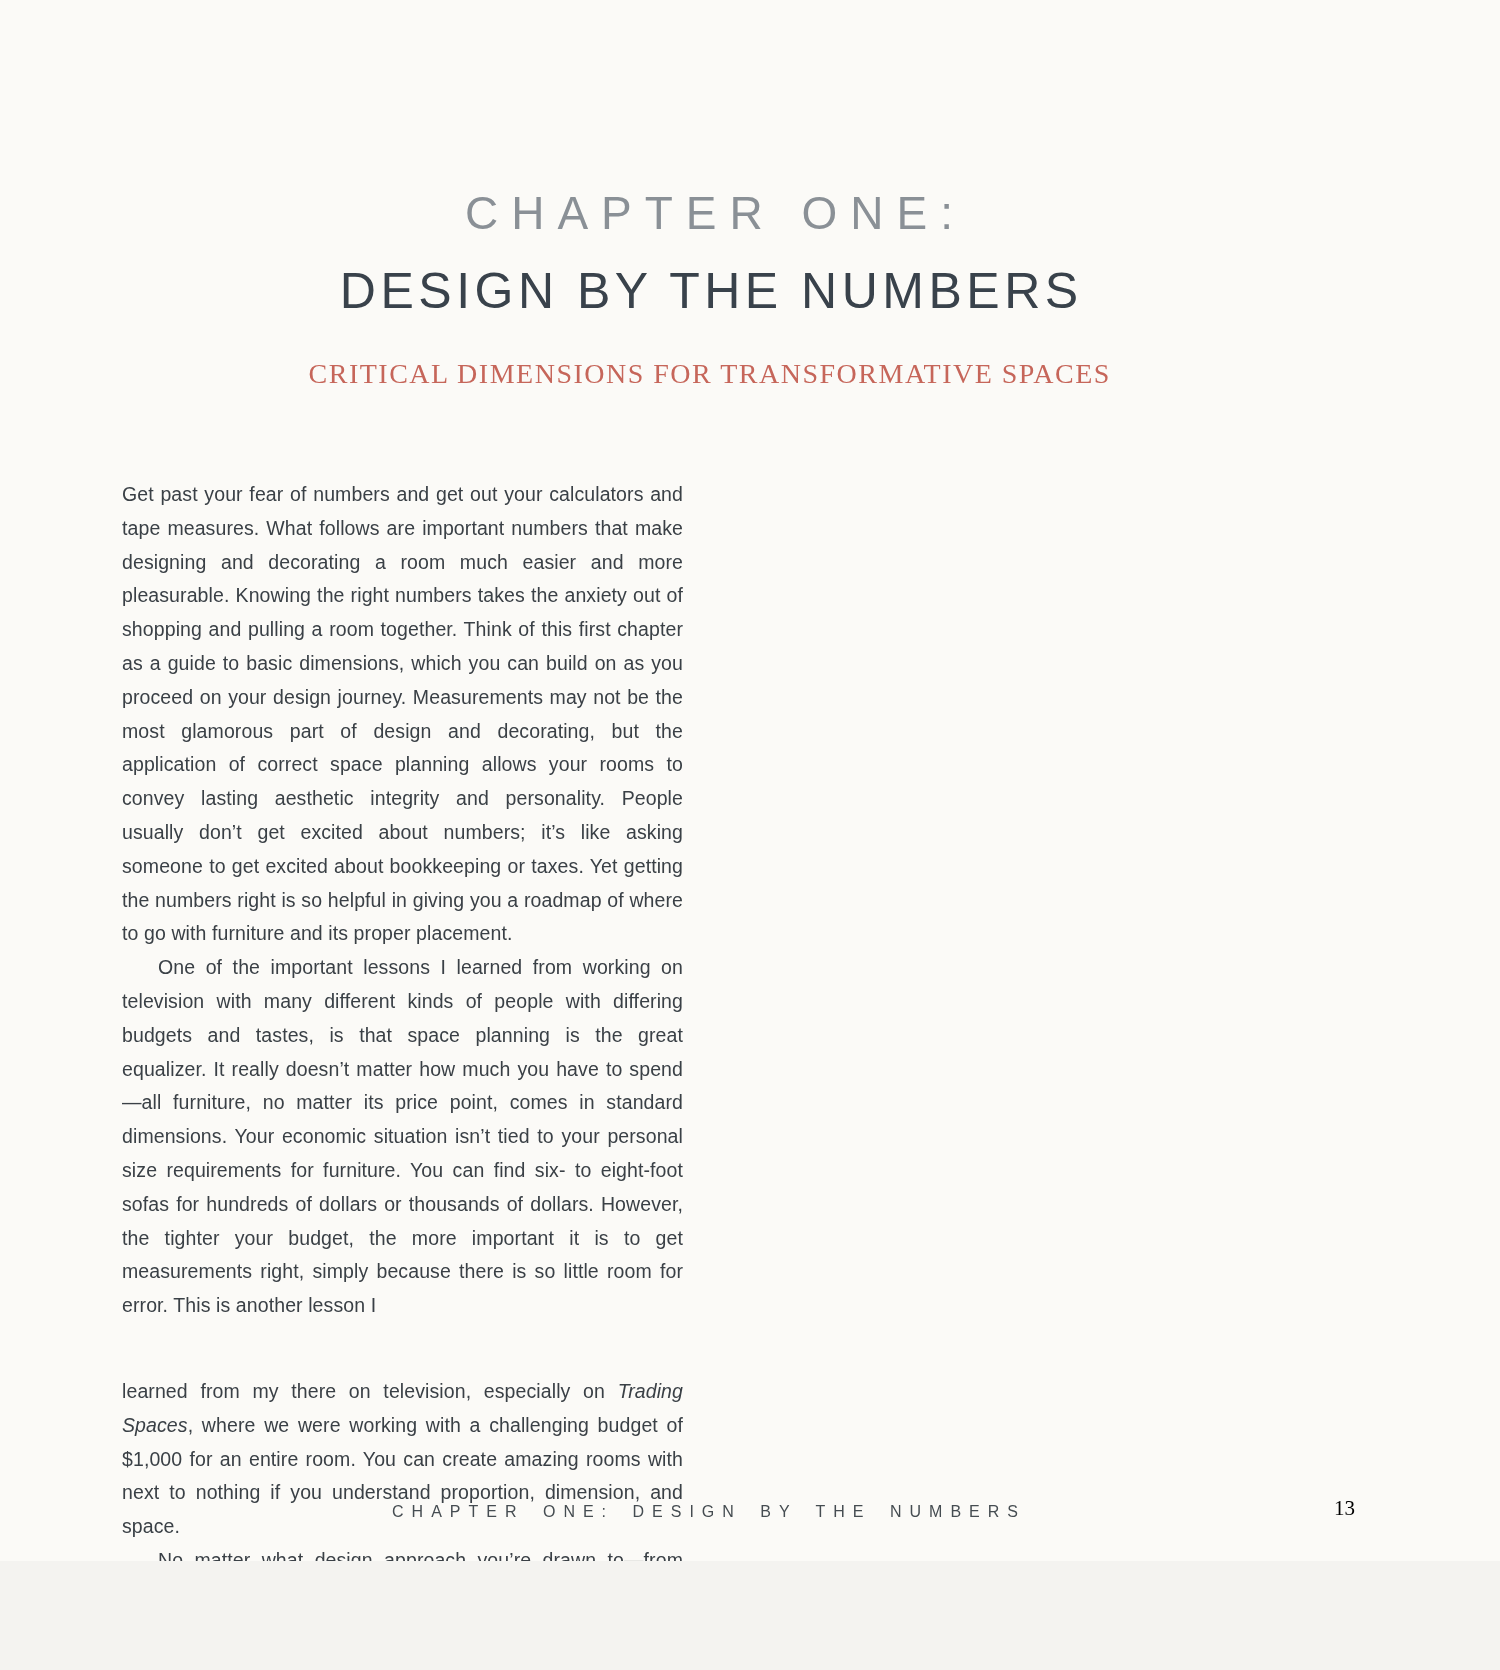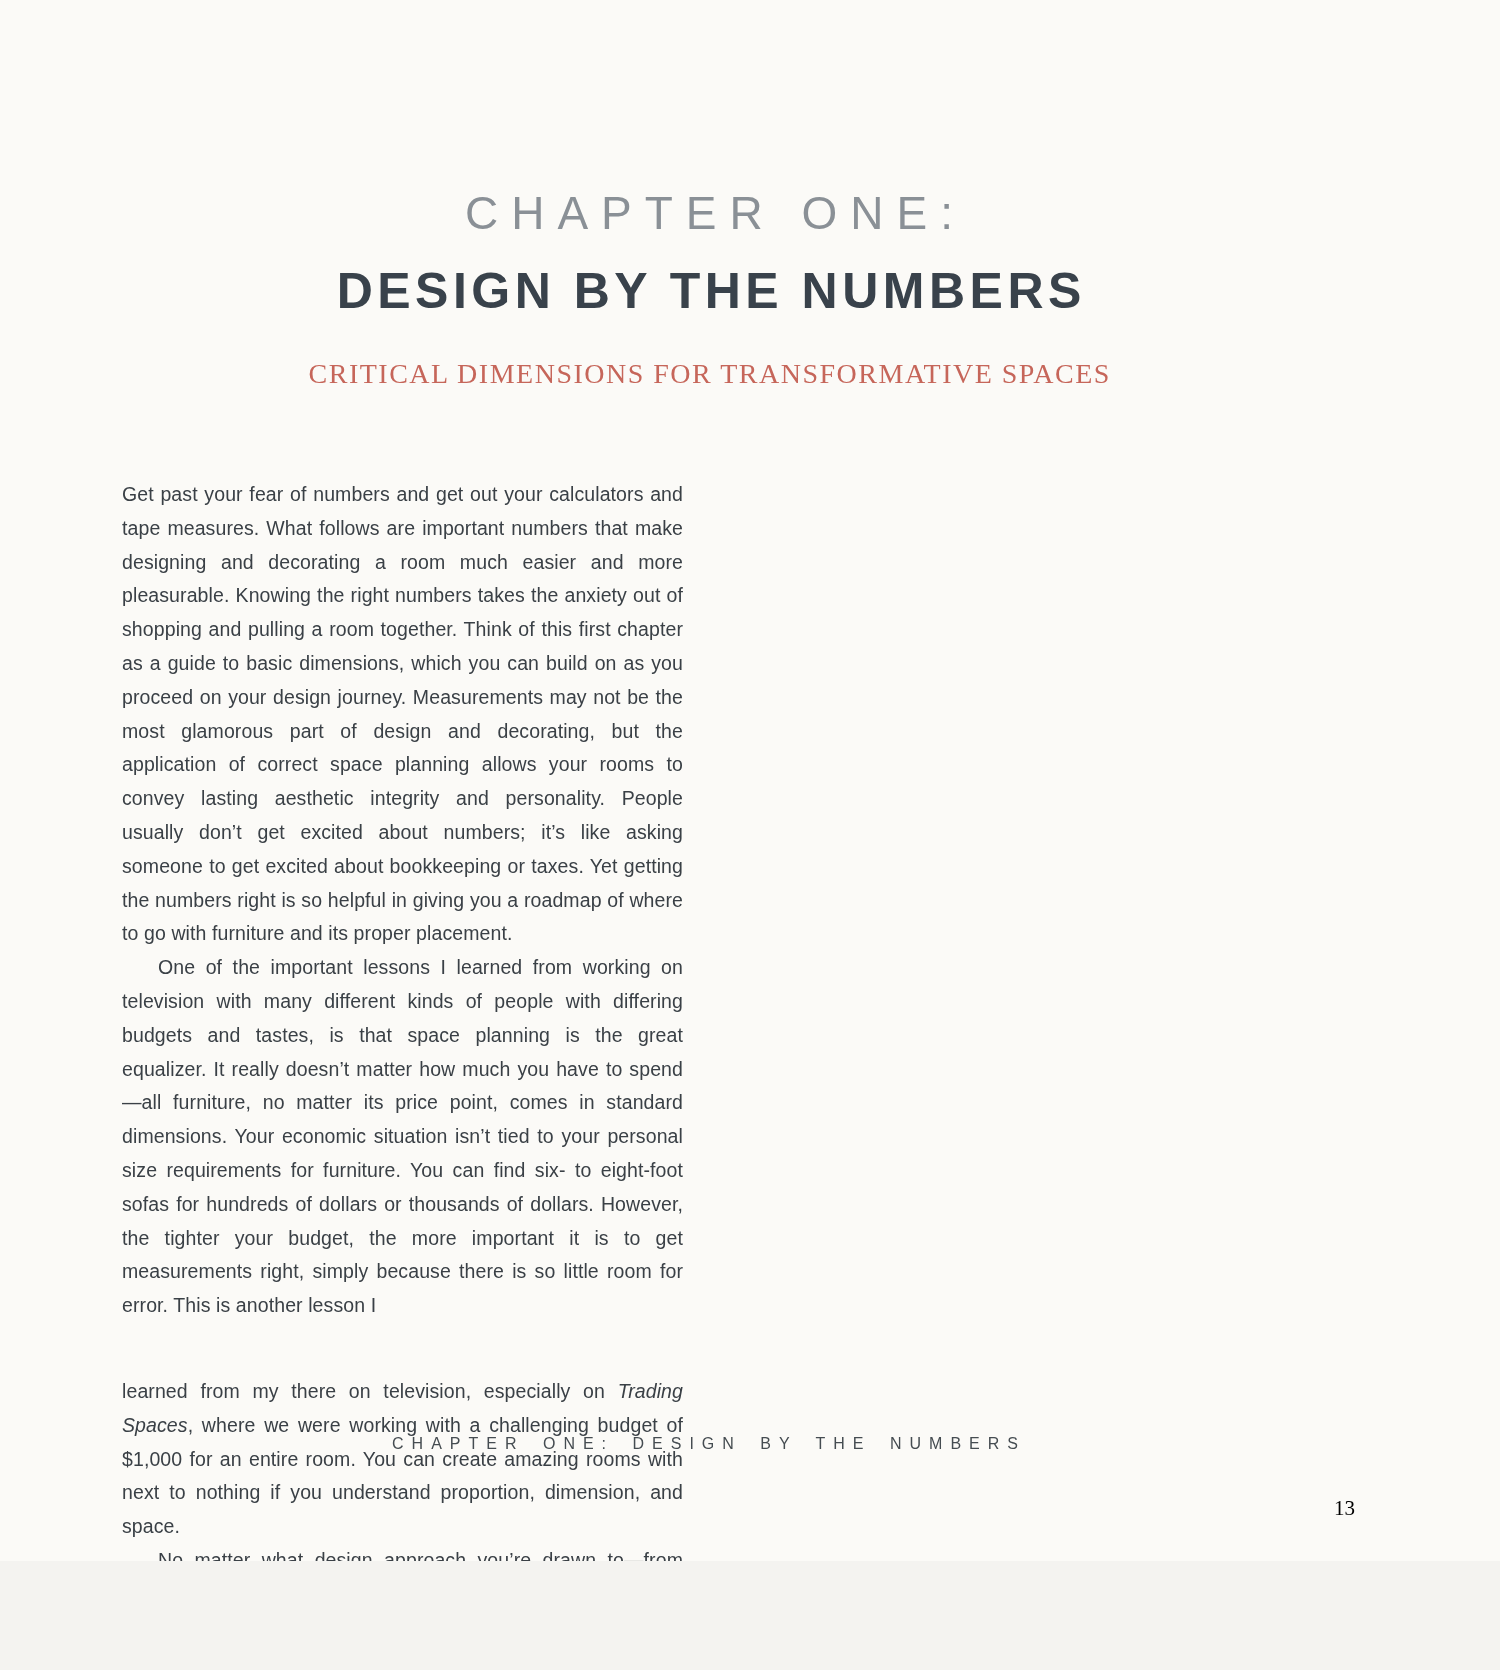--- a/index.html
+++ b/index.html
@@ -29,21 +29,21 @@
     font-size: 46px;
     font-weight: 400;
     letter-spacing: 13px;
     text-indent: 13px; 
     color: #8a9096;
     line-height: 1;
   }
   .title {
     margin-top: 30px;
     font-size: 50px;
-    font-weight: 700;
+    font-weight: 400;
     letter-spacing: 4.5px;
     text-indent: 4.5px;
     color: #39424b;
     line-height: 1;
   }
   .subtitle {
     margin-top: 44px;
     font-family: "Liberation Serif", serif;
     font-size: 28px;
     font-weight: 400;
@@ -71,21 +71,21 @@
     margin: 0;
   }
   .col p.para.indent {
     text-indent: 36px;
   }
   .col em {
     font-style: italic;
   }
   .footer-head {
     position: absolute;
-    top: 1436px;
+    top: 1504px;
     left: 122px;
     width: 1174px;
     text-align: center;
     font-size: 16px;
     font-weight: 400;
     letter-spacing: 8px;
     word-spacing: 6px;
     color: #454c51;
     line-height: 1;
   }

